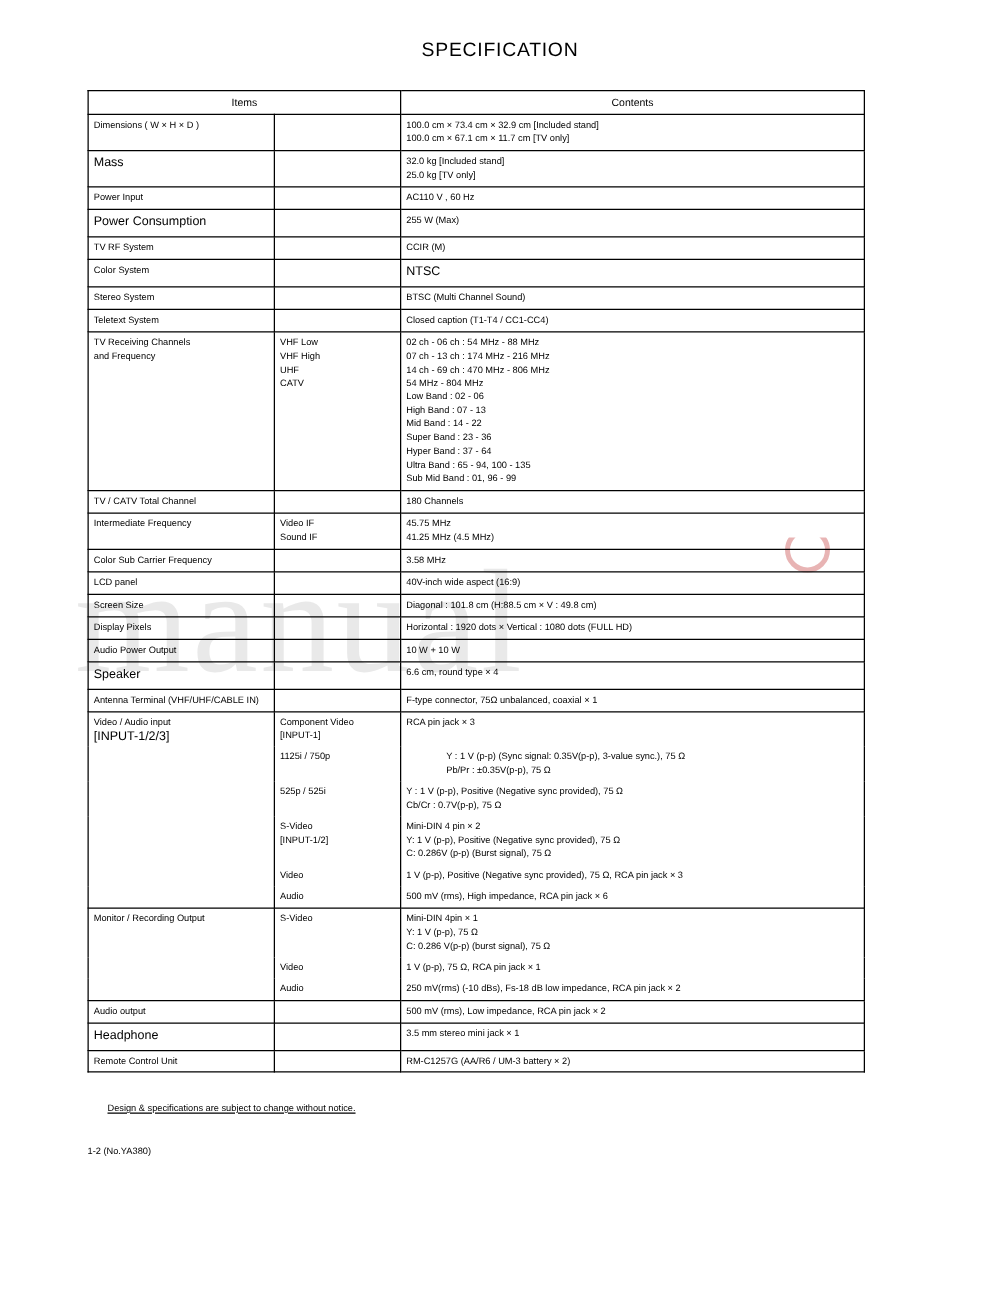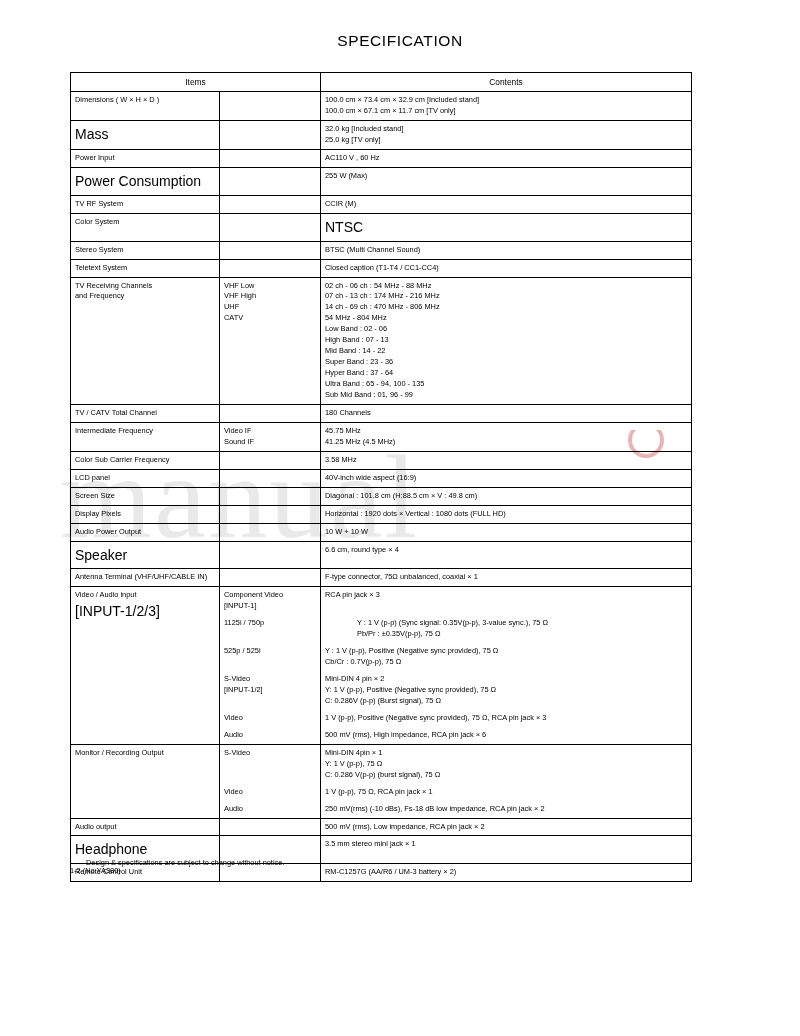--- a/index.html
+++ b/index.html
@@ -73,32 +73,33 @@
     font-weight: normal;
   }
   .hdr {
     text-align: center;
     font-size: 8.4px;
     padding: 4px 0 4px 0;
   }
   .c-item { width: 140px; }
   .c-sub  { width: 92px; text-align: left; padding-right: 6px; }
   .c-val  { }
-  .mid { font-size: 14px; }
+  .mid { font-size: 10px; }
   .line { display: block; }
   .footnote {
     position: absolute;
     left: 86px;
-    top: 858px;
+    top: 882px;
     font-size: 7.4px;
+    text-decoration: underline;
   }
   .pagenum {
     position: absolute;
     left: 70px;
-    top: 866px;
+    top: 916px;
     font-size: 7.4px;
   }
 </style>
 </head>
 <body>
 
 <div class="page">
 
   <div class="watermark">
     <span>manual</span>

